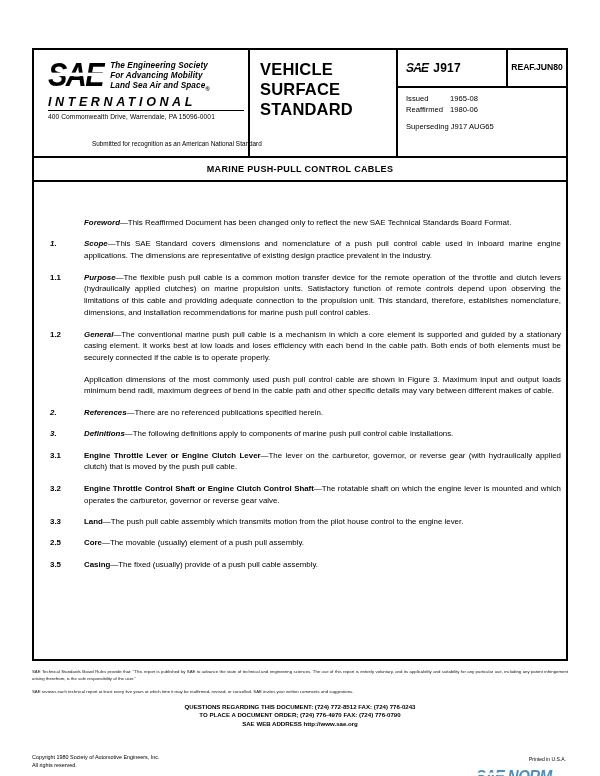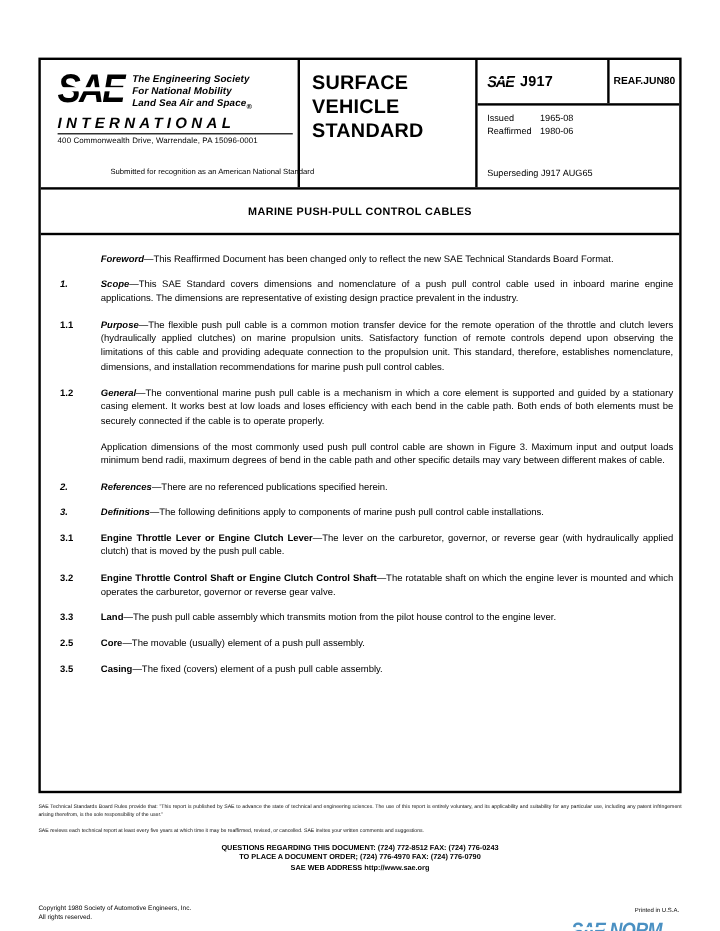--- a/index.html
+++ b/index.html
@@ -183,43 +183,44 @@
     padding: 6px 16px 0 8px;
     box-sizing: border-box;
     font-size: 7.6px;
     line-height: 1.42;
   }
   .daterow {
     display: flex;
   }
   .daterow .lbl { width: 44px; }
   .superseding {
-    margin-top: 24px;
+    margin-top: 6px;
     font-size: 7.6px;
   }
 
   
   .titlebar {
-    height: 38px;
+    height: 24px;
     border-bottom: 2px solid #000;
     box-sizing: border-box;
     display: flex;
     align-items: center;
     justify-content: center;
   }
   .doc-title {
     font-size: 9px;
     font-weight: bold;
     letter-spacing: 0.35px;
   }
 
   
   .body {
     padding: 14px 5px 0 16px;
     box-sizing: border-box;
+    margin-top: 21px;
   }
   .para {
     display: flex;
     font-size: 7.9px;
     line-height: 1.5;
     margin-bottom: 9.5px;
     text-align: justify;
   }
   .para .num {
     width: 34px;
@@ -339,33 +340,33 @@
 
   <div class="frame">
 
     <div class="header">
 
       <div class="hdr-left">
         <div class="sae-logo-row">
           <div class="sae-mark">SAE</div>
           <div class="sae-tag">
             <div>The Engineering Society</div>
-            <div>For National Mobility</div>
+            <div>For Advancing Mobility</div>
             <div><span>Land Sea Air and Space</span><span class="reg">®</span></div>
           </div>
         </div>
         <div class="intl">INTERNATIONAL</div>
         <div class="addr">400 Commonwealth Drive, Warrendale, PA 15096-0001</div>
         <div class="submitted">Submitted for recognition as an American National Standard</div>
       </div>
 
       <div class="hdr-mid">
         <div class="doc-type">
+          <div>VEHICLE</div>
           <div>SURFACE</div>
-          <div>VEHICLE</div>
           <div>STANDARD</div>
         </div>
       </div>
 
       <div class="hdr-right">
         <div class="hdr-right-top">
           <div class="docnum-cell">
             <span class="mini-sae">SAE</span>
             <span class="docnum">J917</span>
           </div>
@@ -429,21 +430,21 @@
         <div class="para">
           <div class="num plain">3.3</div>
           <div class="txt"><b>Land</b><span>—The push pull cable assembly which transmits motion from the pilot house control to the engine lever.</span></div>
         </div>
         <div class="para">
           <div class="num plain">2.5</div>
           <div class="txt"><b>Core</b><span>—The movable (usually) element of a push pull assembly.</span></div>
         </div>
         <div class="para">
           <div class="num plain">3.5</div>
-          <div class="txt"><b>Casing</b><span>—The fixed (covers) element of a push pull cable assembly.</span></div>
+          <div class="txt"><b>Casing</b><span>—The fixed (usually) provide of a push pull cable assembly.</span></div>
         </div>
       </div>
 
   </div>
 
   <div class="footer">
     <div class="disclaimer">
       <p>SAE Technical Standards Board Rules provide that: "This report is published by SAE to advance the state of technical and engineering sciences. The use of this report is entirely voluntary, and its applicability and suitability for any particular use, including any patent infringement arising therefrom, is the sole responsibility of the user."</p>
       <p>SAE reviews each technical report at least every five years at which time it may be reaffirmed, revised, or cancelled. SAE invites your written comments and suggestions.</p>
     </div>

